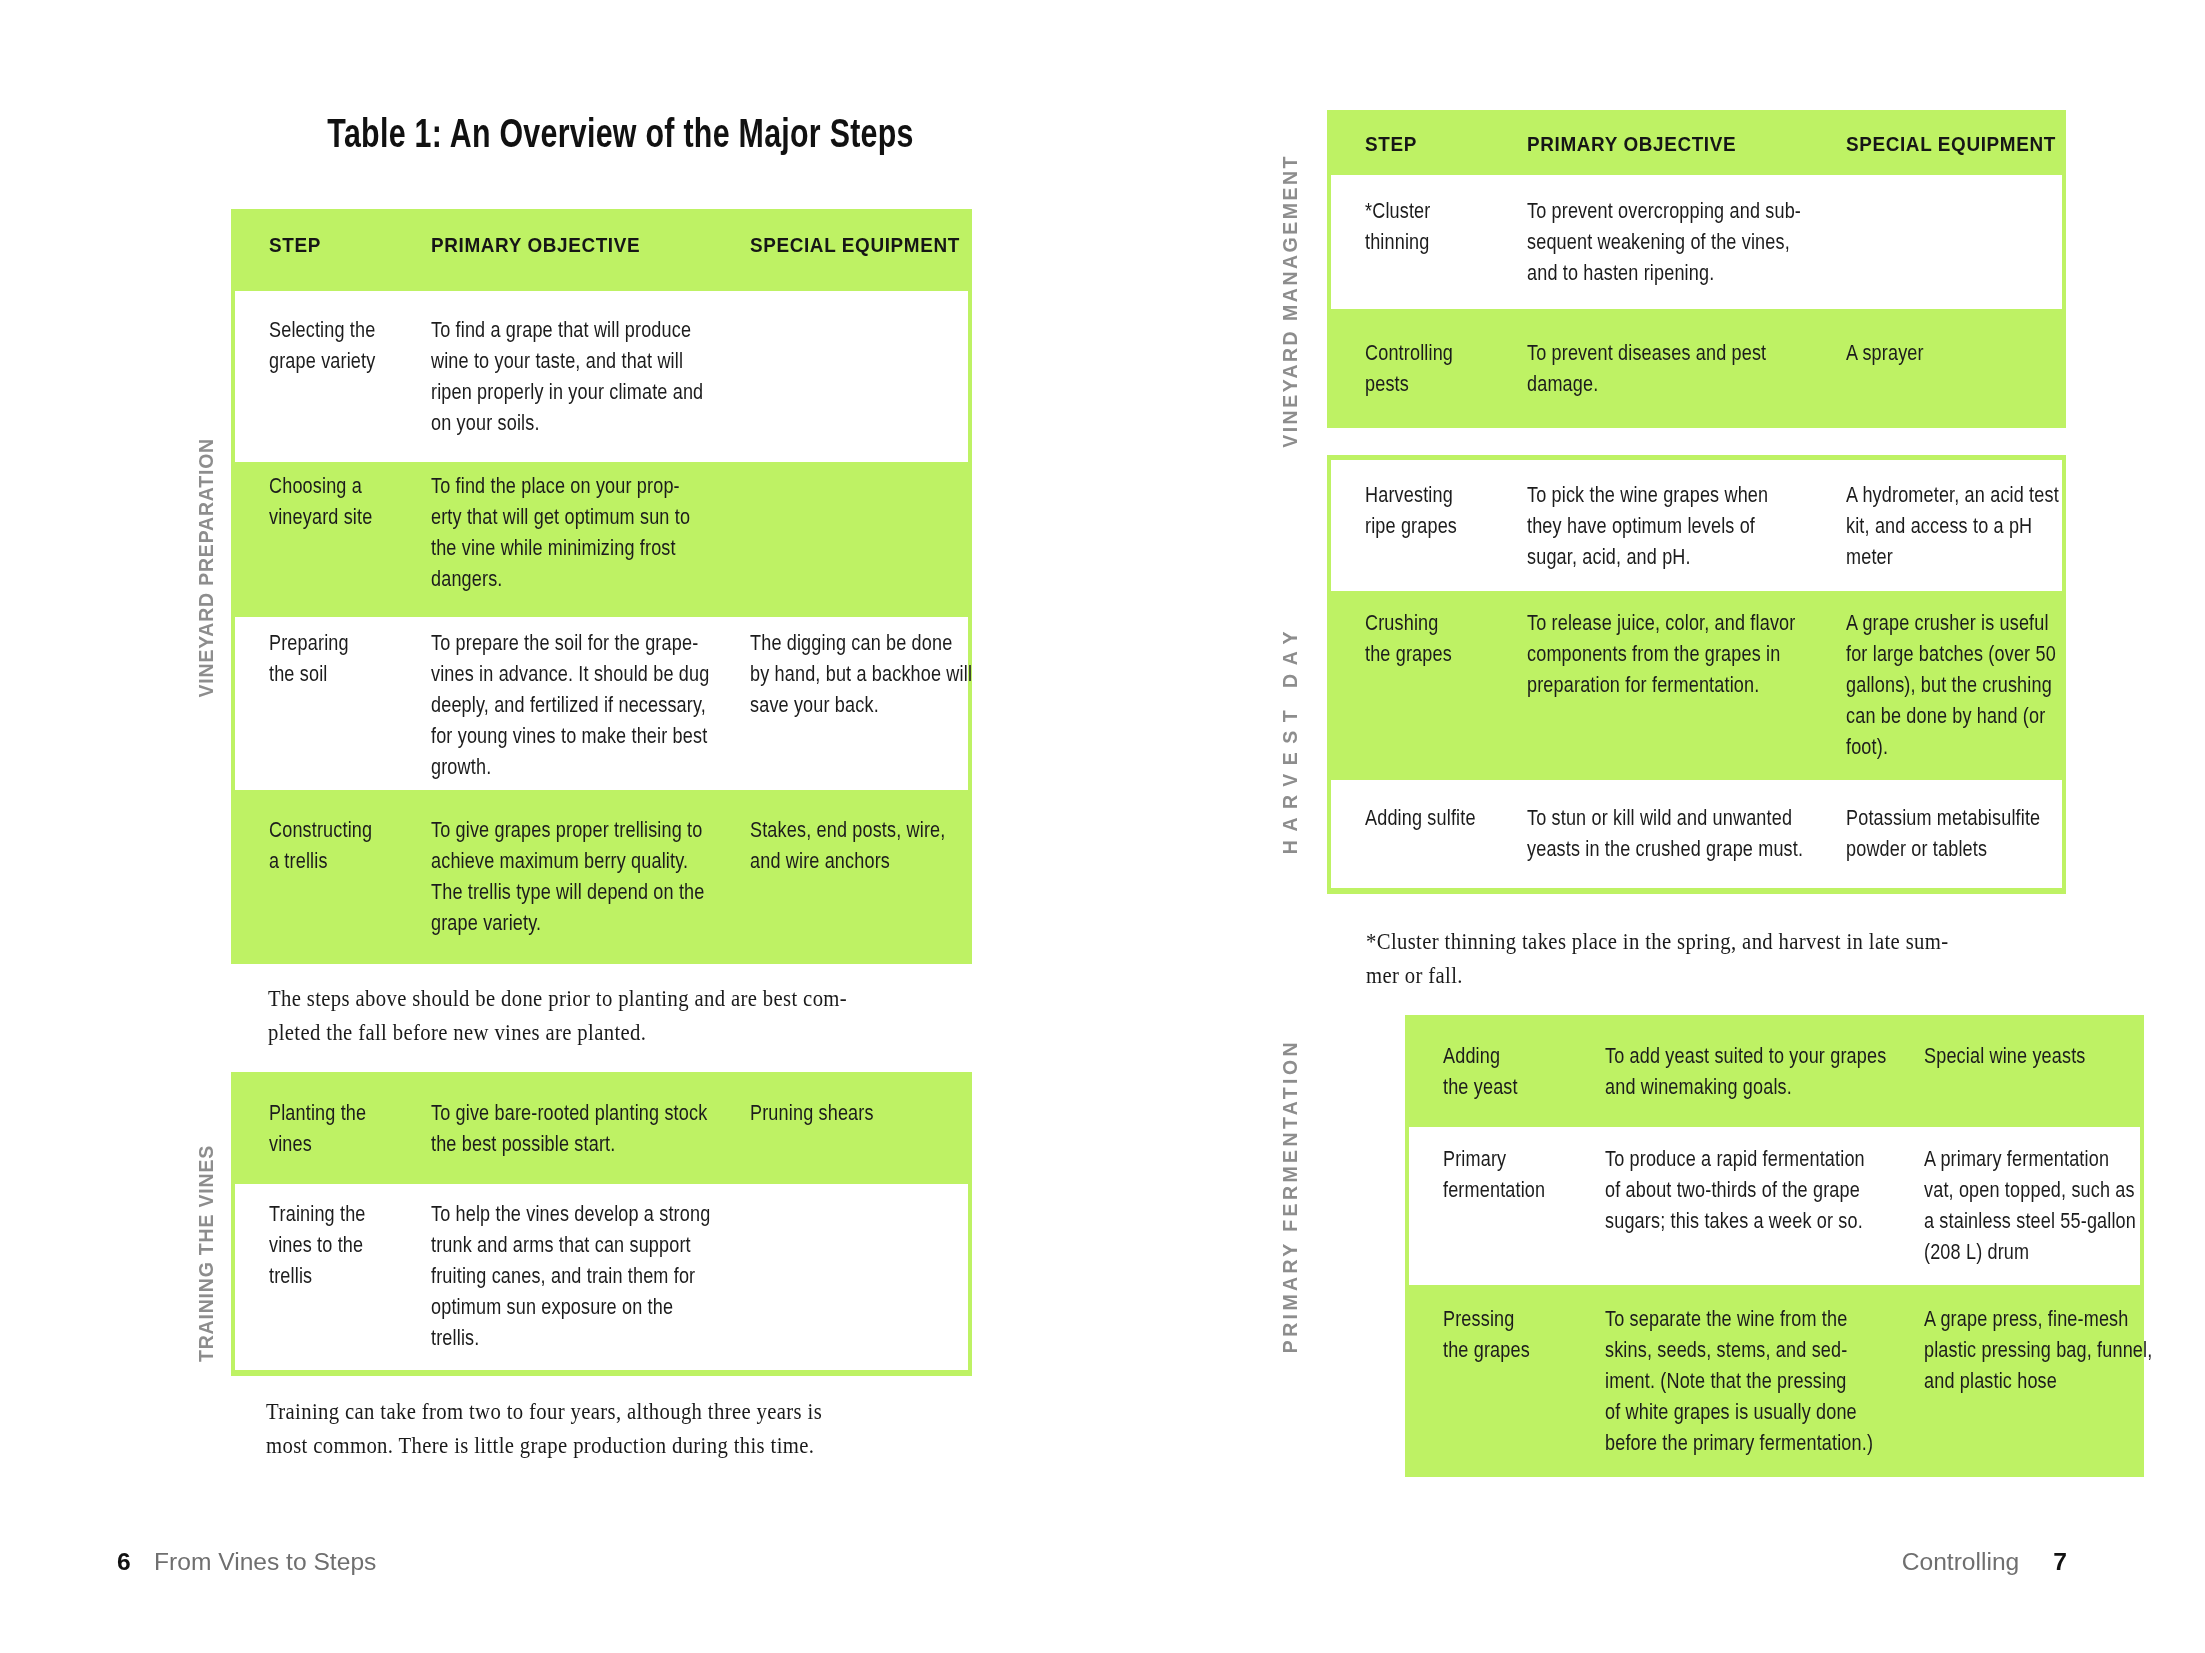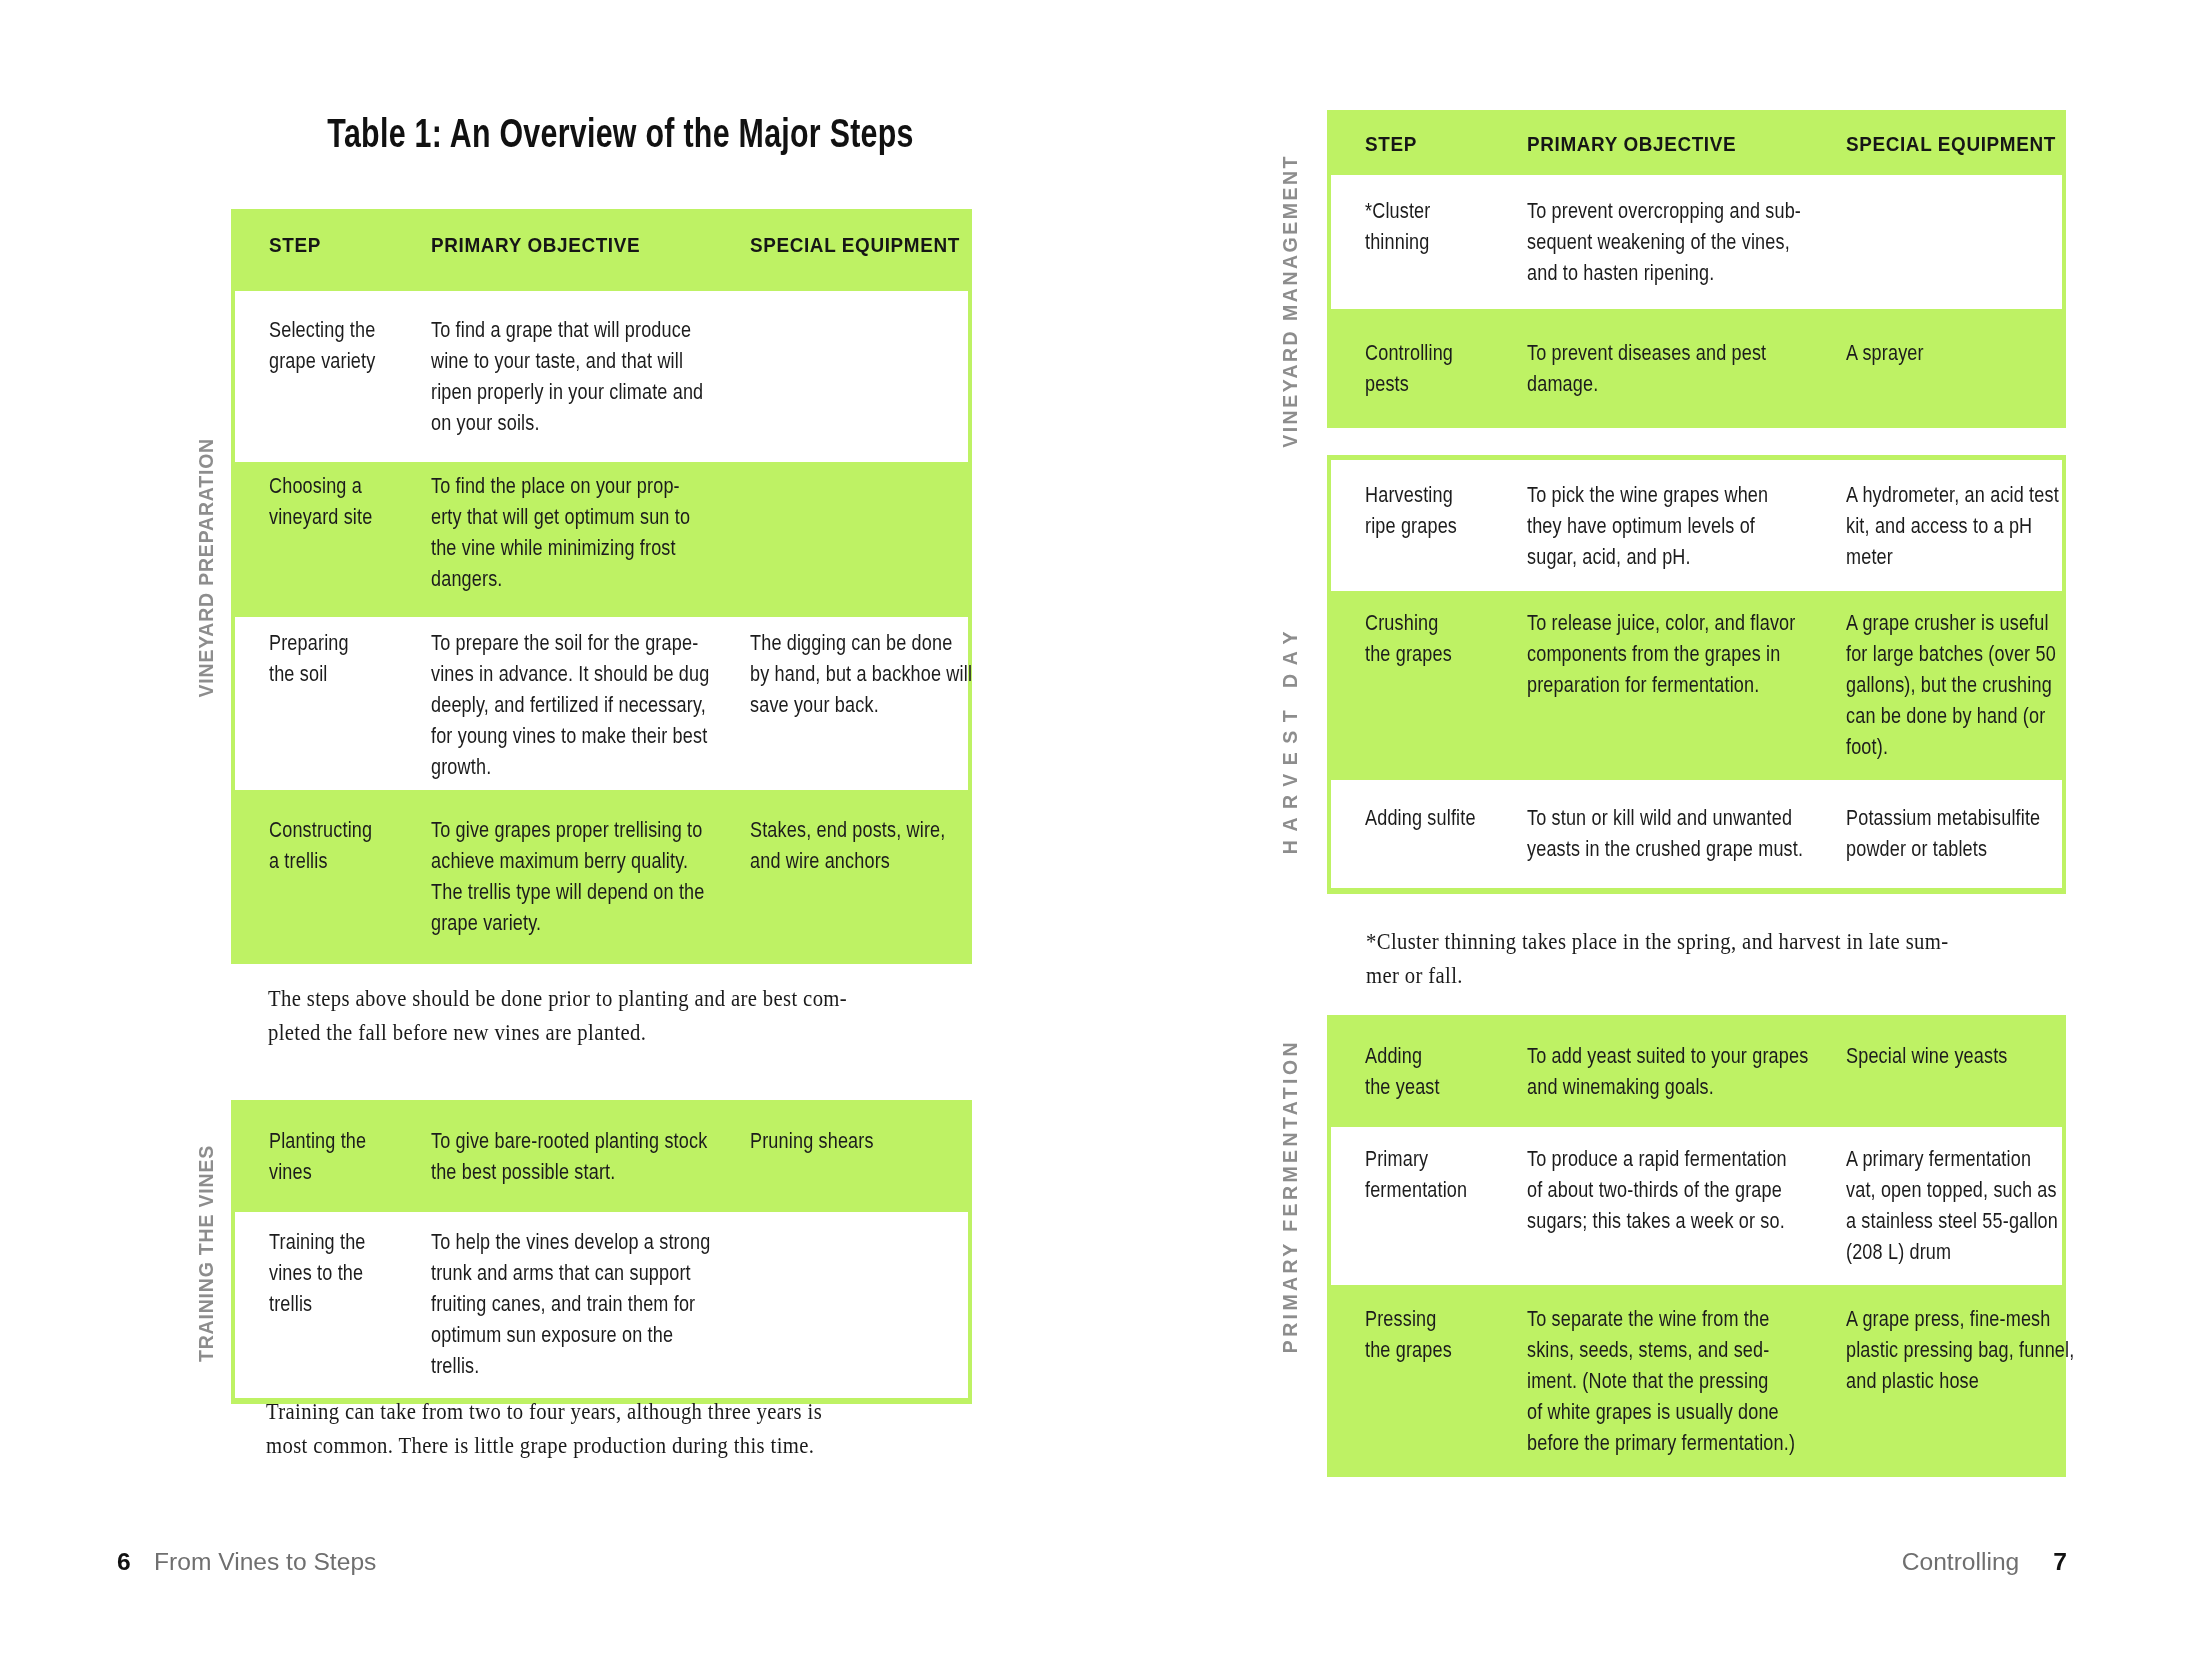--- a/index.html
+++ b/index.html
@@ -99,21 +99,21 @@
 The trellis type will depend on the
 grape variety.</div>
     <div class="cell c3" style="top:24px;">Stakes, end posts, wire,
 and wire anchors</div>
   </div>
 </div>
 
 <div class="para" style="left:268px;top:982px;width:721px;">The steps above should be done prior to planting and are best com-
 pleted the fall before new vines are planted.</div>
 
-<div class="tbl" style="left:231px;top:1100px;width:741px;height:304px;">
+<div class="tbl" style="left:231px;top:1072px;width:741px;height:304px;">
   <div class="row" style="top:0;height:112px;">
     <div class="cell c1" style="top:24.6px;">Planting the
 vines</div>
     <div class="cell c2" style="top:24.6px;">To give bare-rooted planting stock
 the best possible start.</div>
     <div class="cell c3" style="top:24.6px;">Pruning shears</div>
   </div>
   <div class="row white" style="top:112px;height:186px;">
     <div class="cell c1" style="top:14.4px;">Training the
 vines to the
@@ -196,21 +196,21 @@
     <div class="cell c2" style="top:22px;">To stun or kill wild and unwanted
 yeasts in the crushed grape must.</div>
     <div class="cell c3" style="top:22px;">Potassium metabisulfite
 powder or tablets</div>
   </div>
 </div>
 
 <div class="para" style="left:1366px;top:925px;width:721px;">*Cluster thinning takes place in the spring, and harvest in late sum-
 mer or fall.</div>
 
-<div class="tbl" style="left:1327px;top:1015px;width:739px;height:462px;">
+<div class="tbl" style="left:1405px;top:1015px;width:739px;height:462px;">
   <div class="row" style="top:0;height:112px;">
     <div class="cell c1" style="top:24.6px;">Adding
 the yeast</div>
     <div class="cell c2" style="top:24.6px;">To add yeast suited to your grapes
 and winemaking goals.</div>
     <div class="cell c3" style="top:24.6px;">Special wine yeasts</div>
   </div>
   <div class="row white" style="top:112px;height:158px;">
     <div class="cell c1" style="top:16px;">Primary
 fermentation</div>

